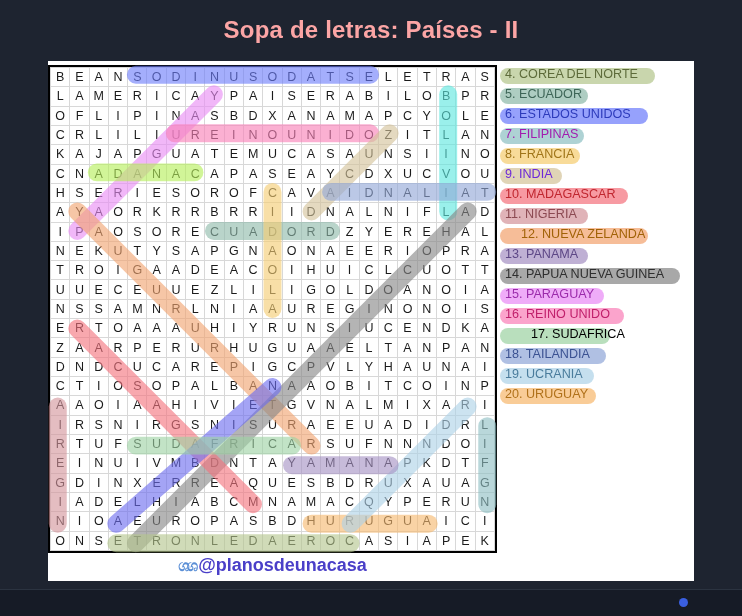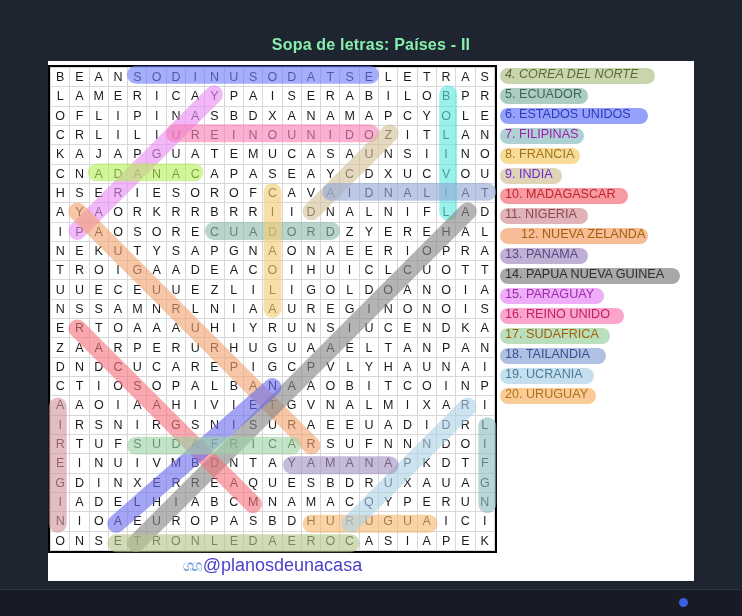--- a/index.html
+++ b/index.html
@@ -9,24 +9,24 @@
   body {
     width: 742px;
     height: 616px;
     background: #1e2430;
     font-family: "Liberation Sans", sans-serif;
     overflow: hidden;
     position: relative;
   }
   #page-title {
     text-align: center;
-    color: #86efac;
-    font-size: 16px;
+    color: #fca5a5;
+    font-size: 24px;
     font-weight: bold;
-    padding-top: 30px;
+    padding-top: 15px;
     letter-spacing: 0.2px;
     height: 30px;
     line-height: 30px;
   }
   #puzzle-card {
     position: absolute;
     left: 48px;
     top: 61px;
     width: 646px;
     height: 520px;
@@ -95,21 +95,21 @@
     z-index: 1;
     padding-left: 3px;
   }
   #footer-credit {
     position: absolute;
     left: 0;
     top: 494px;
     width: 449px;
     text-align: center;
     font-size: 18px;
-    font-weight: normal;
+    font-weight: bold;
     color: #4a3fc8;
     font-family: "Liberation Sans", sans-serif;
   }
   #wave-icon {
     color: #5b8fd6;
     font-size: 16px;
     letter-spacing: -3px;
     margin-right: 3px;
   }
   #bottom-bar {
@@ -787,34 +787,34 @@
       <line x1="87.84782608695652" y1="380.64" x2="244.02173913043475" y2="380.64" stroke="#9ed3a4" stroke-width="17.9584" stroke-linecap="round" opacity="0.62"></line>
       <line x1="302.5869565217391" y1="478.24" x2="68.32608695652173" y2="478.24" stroke="#b4c68d" stroke-width="17.9584" stroke-linecap="round" opacity="0.62"></line>
       <line x1="263.54347826086956" y1="458.71999999999997" x2="380.67391304347825" y2="458.71999999999997" stroke="#f6b96f" stroke-width="17.9584" stroke-linecap="round" opacity="0.62"></line>
       <line x1="302.5869565217391" y1="458.71999999999997" x2="419.7173913043478" y2="341.59999999999997" stroke="#aed2e8" stroke-width="17.9584" stroke-linecap="round" opacity="0.62"></line>
       <line x1="244.02173913043475" y1="400.15999999999997" x2="341.6304347826087" y2="400.15999999999997" stroke="#a692c4" stroke-width="17.9584" stroke-linecap="round" opacity="0.62"></line>
       <line x1="9.76086956521739" y1="341.59999999999997" x2="9.76086956521739" y2="458.71999999999997" stroke="#d4959c" stroke-width="17.9584" stroke-linecap="round" opacity="0.62"></line>
       <line x1="439.23913043478257" y1="361.12" x2="439.23913043478257" y2="439.2" stroke="#8fc0c4" stroke-width="17.9584" stroke-linecap="round" opacity="0.62"></line>
     </svg>
 
   <div id="word-list">
-      <div class="word-item"><span class="word-hl" style="width: 155px; background: rgb(180, 198, 141); opacity: 0.72;"></span><span class="word-txt" style="color: rgb(93, 107, 58); font-style: italic;">4. COREA DEL NORTE</span></div>
+      <div class="word-item"><span class="word-hl" style="width: 155px; background: rgb(180, 198, 141); opacity: 0.72;"></span><span class="word-txt" style="color: rgb(93, 107, 58);">4. COREA DEL NORTE</span></div>
       <div class="word-item"><span class="word-hl" style="width: 88px; background: rgb(143, 186, 171); opacity: 0.72;"></span><span class="word-txt" style="color: rgb(61, 101, 87);">5. ECUADOR</span></div>
       <div class="word-item"><span class="word-hl" style="width: 148px; background: rgb(109, 125, 251); opacity: 0.72;"></span><span class="word-txt" style="color: rgb(45, 59, 187);">6. ESTADOS UNIDOS</span></div>
       <div class="word-item"><span class="word-hl" style="width: 84px; background: rgb(143, 192, 196); opacity: 0.72;"></span><span class="word-txt" style="color: #a21caf;">7. FILIPINAS</span></div>
       <div class="word-item"><span class="word-hl" style="width: 80px; background: rgb(245, 205, 114); opacity: 0.72;"></span><span class="word-txt" style="color: rgb(160, 117, 25);">8. FRANCIA</span></div>
       <div class="word-item"><span class="word-hl" style="width: 62px; background: rgb(212, 195, 154); opacity: 0.72;"></span><span class="word-txt" style="color: #6d28d9;">9. INDIA</span></div>
       <div class="word-item"><span class="word-hl" style="width: 128px; background: rgb(244, 115, 126); opacity: 0.72;"></span><span class="word-txt" style="color: rgb(192, 38, 47);">10. MADAGASCAR</span></div>
       <div class="word-item"><span class="word-hl" style="width: 88px; background: rgb(212, 149, 156); opacity: 0.72;"></span><span class="word-txt" style="color: rgb(140, 74, 82);">11. NIGERIA</span></div>
       <div class="word-item"><span class="word-hl" style="width: 148px; background: rgb(242, 164, 112); opacity: 0.72;"></span><span class="word-txt" style="color: #a16207; margin-left: 16px;">12. NUEVA ZELANDA</span></div>
       <div class="word-item"><span class="word-hl" style="width: 88px; background: rgb(166, 146, 196); opacity: 0.72;"></span><span class="word-txt" style="color: rgb(93, 71, 134);">13. PANAMA</span></div>
       <div class="word-item"><span class="word-hl" style="width: 180px; background: rgb(135, 135, 135); opacity: 0.72;"></span><span class="word-txt" style="color: rgb(47, 47, 47);">14. PAPUA NUEVA GUINEA</span></div>
       <div class="word-item"><span class="word-hl" style="width: 104px; background: rgb(233, 140, 245); opacity: 0.72;"></span><span class="word-txt" style="color: rgb(155, 43, 171);">15. PARAGUAY</span></div>
       <div class="word-item"><span class="word-hl" style="width: 124px; background: rgb(249, 129, 184); opacity: 0.72;"></span><span class="word-txt" style="color: rgb(192, 31, 107);">16. REINO UNIDO</span></div>
-      <div class="word-item"><span class="word-hl" style="width: 110px; background: rgb(158, 211, 164); opacity: 0.72;"></span><span class="word-txt" style="color: #a16207;">17. SUDAFRICA</span></div>
+      <div class="word-item"><span class="word-hl" style="width: 110px; background: rgb(158, 211, 164); opacity: 0.72;"></span><span class="word-txt" style="color: #000000; margin-left: 26px;">17. SUDAFRICA</span></div>
       <div class="word-item"><span class="word-hl" style="width: 106px; background: rgb(146, 168, 216); opacity: 0.72;"></span><span class="word-txt" style="color: rgb(59, 82, 146);">18. TAILANDIA</span></div>
       <div class="word-item"><span class="word-hl" style="width: 94px; background: rgb(174, 210, 232); opacity: 0.72;"></span><span class="word-txt" style="color: rgb(74, 124, 156);">19. UCRANIA</span></div>
       <div class="word-item"><span class="word-hl" style="width: 96px; background: rgb(246, 185, 111); opacity: 0.72;"></span><span class="word-txt" style="color: rgb(176, 113, 26);">20. URUGUAY</span></div>
     </div>
 
   <div id="footer-credit">
     <span id="wave-icon">ශශ</span><span>@planosdeunacasa</span>
   </div>
 </div>
 

